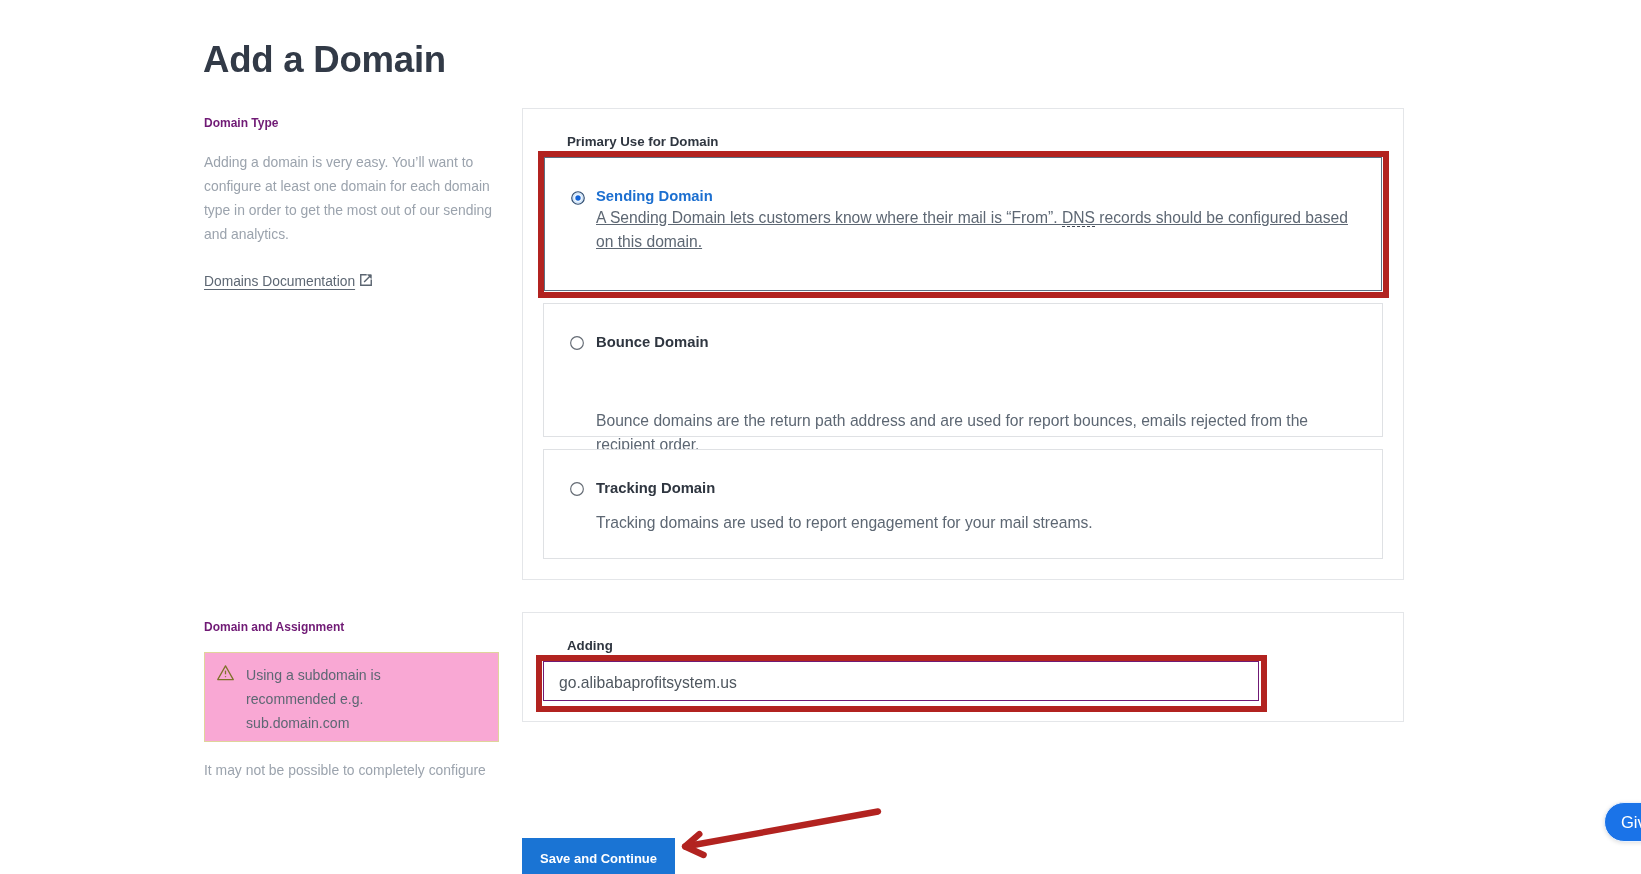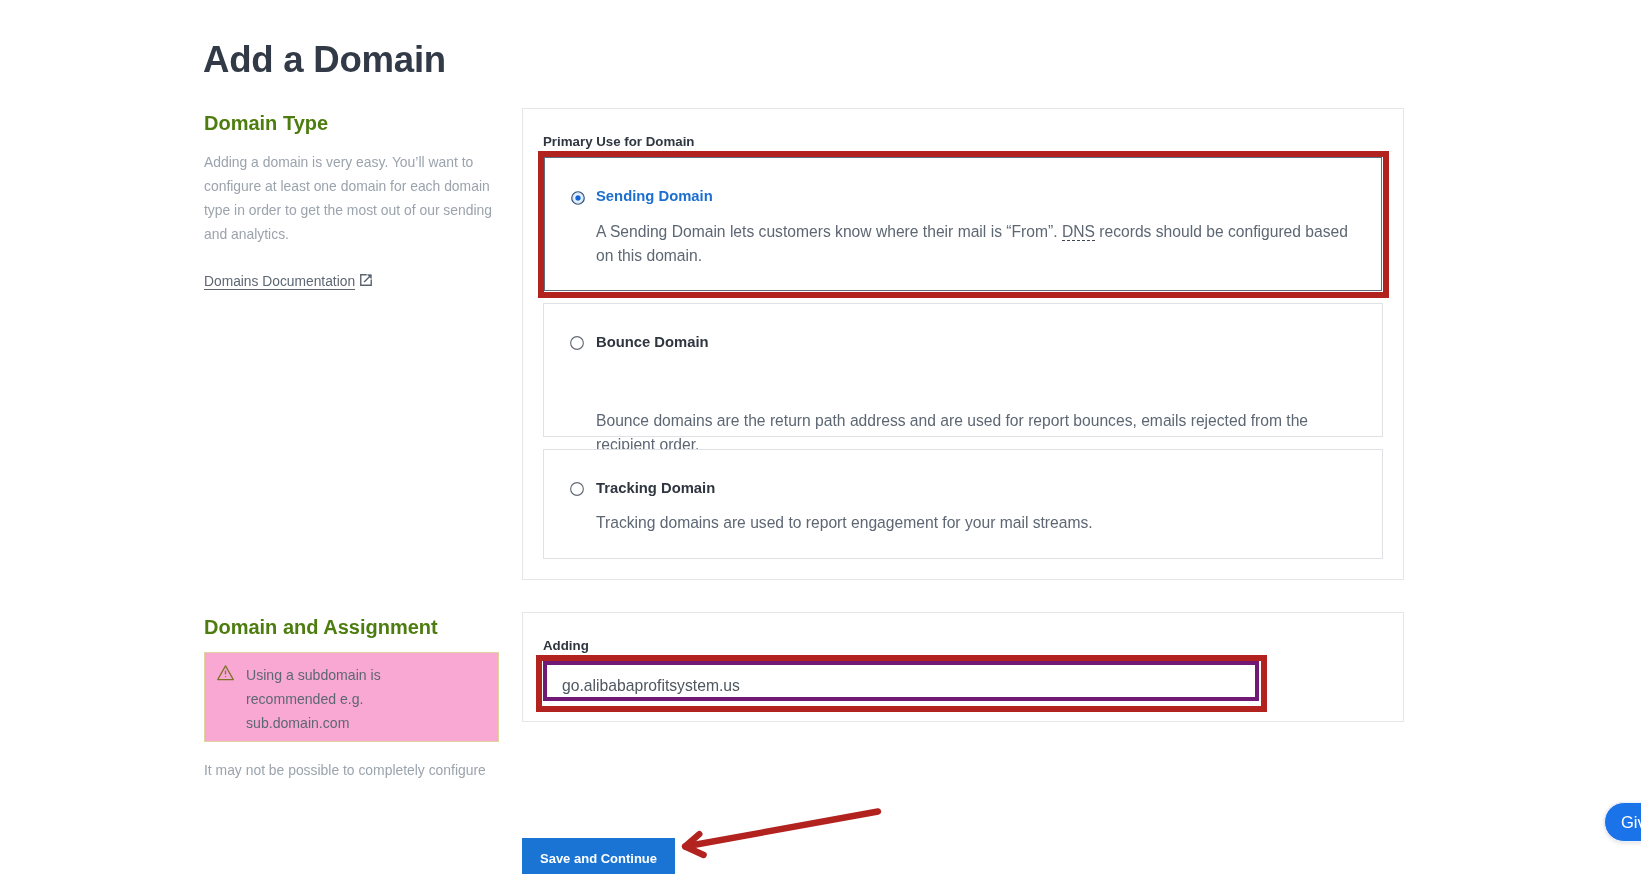--- a/index.html
+++ b/index.html
@@ -2,43 +2,43 @@
 <html><head>
 <meta charset="utf-8">
 <style>
   html,body{margin:0;padding:0;}
   body{width:1641px;height:874px;background:#fff;font-family:"Liberation Sans",sans-serif;overflow:hidden;position:relative;}
   .page{position:absolute;left:0;top:0;width:1641px;height:874px;background:#fff;}
 
   .page-title{position:absolute;left:203px;top:46px;margin:0;font-size:36.6px;font-weight:700;color:#323a47;letter-spacing:-0.25px;line-height:28px;}
 
   
-  .lc-title{position:absolute;font-size:20px;font-weight:700;color:#4d7c0f;line-height:17px;}
+  .lc-title{position:absolute;font-size:12px;font-weight:700;color:#701a75;line-height:17px;}
   .lc-body{position:absolute;font-size:13.9px;line-height:24px;color:#9ba3ad;}
   .lc-link{position:absolute;font-size:13.8px;color:#5d6773;text-decoration:none;line-height:17px;}
   .lc-link .lbl{text-decoration:underline;text-underline-offset:3px;}
 
   
   .card{position:absolute;border:1px solid #e4e6e9;background:#fff;box-sizing:border-box;}
-  .card-label{position:absolute;font-size:13.3px;font-weight:700;color:#2f3640;line-height:13px;}
+  .card-label{position:absolute;font-size:13.3px;font-weight:700;color:#2f3640;line-height:13px;margin-left:24px;}
 
   .opt{position:absolute;box-sizing:border-box;border:1px solid #dfe1e4;background:#fff;}
   .opt.sel{border-color:#5a7082;}
   .opt-title{position:absolute;font-size:14.8px;font-weight:700;color:#2f3640;line-height:15px;}
   .opt-title.sel{color:#1c6fd0;}
   .opt-desc{position:absolute;font-size:15.65px;line-height:24px;color:#5d6773;}
 
   .radio{position:absolute;}
 
   .redbox{position:absolute;border:6px solid #b22320;box-sizing:border-box;}
 
   .warn{position:absolute;box-sizing:border-box;background:#f9a8d4;border:1px solid #dfd49b;}
   .warn-text{position:absolute;font-size:14.1px;line-height:24px;color:#5d6773;}
 
-  .field{position:absolute;box-sizing:border-box;border:4px solid #701a75;background:#fff;padding-left:16px;}
+  .field{position:absolute;box-sizing:border-box;border:1px solid #701a75;background:#fff;padding-left:16px;}
   .field-val{position:absolute;font-size:15.7px;color:#4f575f;line-height:15.7px;}
 
   .btn{position:absolute;box-sizing:border-box;background:#1a74d4;color:#fff;border:none;font-size:13px;font-weight:700;font-family:inherit;text-align:center;line-height:1;cursor:pointer;padding:0;}
 
   .fb{position:absolute;background:#1a73e8;color:#fff;border-radius:21px;font-size:16.5px;border:1.5px solid #eaf2fd;box-sizing:border-box;box-shadow:0 1px 4px rgba(0,0,0,.13);overflow:hidden;}
   .fb .lbl{position:absolute;left:16px;top:9px;white-space:nowrap;line-height:20px;}
   abbr.dns{text-decoration:none;border-bottom:1.5px dashed #3f4753;}
 </style>
 </head>
 <body>
@@ -67,21 +67,21 @@
   <div class="card-label" style="left:543px;top:135px;">Primary Use for Domain</div>
 
   <div class="opt sel" style="left:544px;top:157px;width:838px;height:134px;">
     <svg class="radio" style="left:25px;top:32px;" width="16" height="16" viewBox="0 0 16 16">
       <circle cx="8" cy="8" r="6.0" fill="#ffffff"></circle>
       <circle cx="8" cy="8" r="4.6" fill="none" stroke="#cfe5fb" stroke-width="1.7"></circle>
       <circle cx="8" cy="8" r="6.25" fill="none" stroke="#2f4d73" stroke-width="1.2"></circle>
       <circle cx="8" cy="8" r="2.7" fill="#1565d8"></circle>
     </svg>
     <div class="opt-title sel" style="left:51px;top:31px;">Sending Domain</div>
-    <div class="opt-desc" style="left:51px;top:62px;width:755px;"><span>A Sending Domain lets customers know where their mail is “From”. </span><abbr class="dns">DNS</abbr><span> records should be configured based on this domain.</span></div>
+    <div class="opt-desc" style="left:51px;top:48px;width:755px;text-decoration:underline;"><span>A Sending Domain lets customers know where their mail is “From”. </span><abbr class="dns">DNS</abbr><span> records should be configured based on this domain.</span></div>
   </div>
 
   <div class="opt" style="left:543px;top:303px;width:840px;height:134px;">
     <svg class="radio" style="left:24.5px;top:30.5px;" width="16" height="16" viewBox="0 0 16 16">
       <circle cx="8" cy="8" r="6.35" fill="#ffffff" stroke="#646b74" stroke-width="1.15"></circle>
     </svg>
     <div class="opt-title" style="left:52px;top:31px;">Bounce Domain</div>
     <div class="opt-desc" style="left:52px;top:61px;width:760px;margin-top:44px;">
       <div>Bounce domains are the return path address and are used for report bounces, emails rejected from the</div>
       <div>recipient order.</div>

